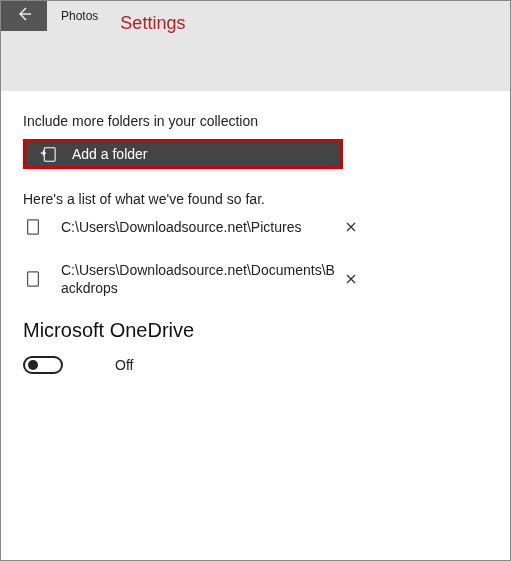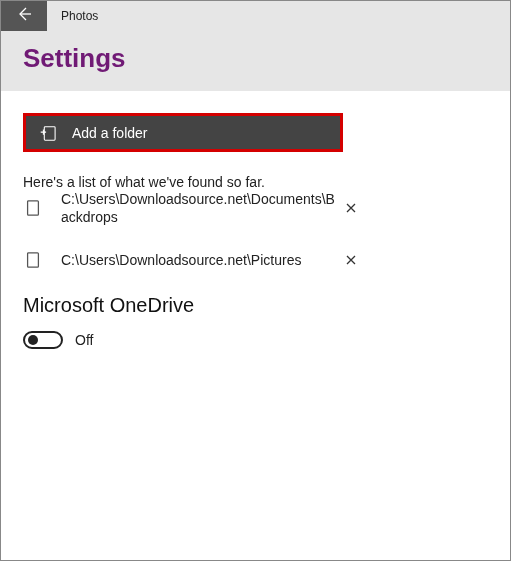--- a/index.html
+++ b/index.html
@@ -8,21 +8,21 @@
     background: #fff;
     width: 511px;
     height: 561px;
     border: 1px solid #888;
     overflow: hidden;
   }
   .titlebar {
     background: #e6e6e6;
     height: 90px;
     display: flex;
-    flex-direction: column;
+    flex-direction: row;
   }
   .titlebar-top {
     display: flex;
     align-items: center;
     height: 30px;
   }
   .back-btn {
     width: 46px;
     height: 30px;
     background: #555;
@@ -31,64 +31,64 @@
     justify-content: center;
     color: #fff;
   }
   .back-btn svg { width: 16px; height: 16px; }
   .app-title {
     font-size: 12px;
     color: #222;
     margin-left: 14px;
   }
   .page-title {
-    font-size: 26px;
-    font-weight: 700;
-    color: #701a75;
+    font-size: 18px;
+    font-weight: 400;
+    color: #b91c1c;
     margin-left: 22px;
     margin-top: 12px;
   }
   .content {
     padding: 22px 22px 0 22px;
   }
   .section-heading {
     font-size: 20px;
     font-weight: 400;
     color: #111;
     margin-top: 16px;
     margin-bottom: 14px;
   }
   .subtext {
     font-size: 14px;
     color: #222;
     margin-bottom: 10px;
   }
   .add-folder-btn {
     width: 320px;
-    height: 39px;
+    height: 30px;
     background: #444;
     color: #fff;
     border: 3px solid #d40000;
     display: flex;
     align-items: center;
     padding-left: 12px;
     font-size: 14px;
     margin-bottom: 22px;
   }
   .add-folder-btn .add-icon {
     margin-right: 16px;
     display: flex;
     align-items: center;
     justify-content: center;
   }
   .add-folder-btn .add-icon svg { width: 18px; height: 18px; }
   .list-caption {
     font-size: 14px;
     color: #222;
-    margin-bottom: 0;
+    margin-bottom: 8px;
   }
   .folder-row {
     display: flex;
     align-items: center;
     width: 340px;
     margin-bottom: 22px;
   }
   .folder-icon {
     width: 20px;
     flex-shrink: 0;
@@ -111,20 +111,21 @@
     display: flex;
     align-items: center;
     justify-content: center;
     color: #333;
   }
   .remove-btn svg { width: 10px; height: 10px; }
   .toggle-row {
     display: flex;
     align-items: center;
     margin-top: 10px;
+    gap: 40px;
   }
   .toggle {
     width: 40px;
     height: 18px;
     border: 2px solid #222;
     border-radius: 10px;
     position: relative;
     display: inline-block;
   }
   .toggle .knob {
@@ -156,65 +157,66 @@
       </span>
     </div>
     <div class="app-title">Photos</div>
   </div>
   <div class="page-title">Settings</div>
 </div>
 
 <div class="content">
 
 
+  <div class="subtext">Include more folders in your collection</div>
 
   <div class="add-folder-btn">
     <span class="add-icon">
       <svg viewBox="0 0 20 20" fill="none" stroke="#fff" stroke-width="1.2">
         <rect x="7" y="3" width="12" height="15" rx="1"></rect>
         <path d="M3 9 L9 9 M6 6 L6 12"></path>
       </svg>
     </span>
     <span>Add a folder</span>
   </div>
 
   <div class="list-caption">Here's a list of what we've found so far.</div>
+
+  <div class="folder-row">
+    <span class="folder-icon">
+      <svg viewBox="0 0 16 20" fill="none" stroke="#555" stroke-width="1.4">
+        <rect x="2" y="2" width="12" height="16" rx="1"></rect>
+      </svg>
+    </span>
+    <div class="folder-path">C:\Users\Downloadsource.net\Pictures</div>
+    <div class="remove-btn">
+      <span>
+        <svg viewBox="0 0 10 10" stroke="#333" stroke-width="1.3">
+          <path d="M1 1 L9 9 M9 1 L1 9"></path>
+        </svg>
+      </span>
+    </div>
+  </div>
 
   <div class="folder-row">
     <span class="folder-icon">
       <svg viewBox="0 0 16 20" fill="none" stroke="#555" stroke-width="1.4">
         <rect x="2" y="2" width="12" height="16" rx="1"></rect>
       </svg>
     </span>
     <div class="folder-path">C:\Users\Downloadsource.net\Documents\Backdrops</div>
     <div class="remove-btn">
       <span>
         <svg viewBox="0 0 10 10" stroke="#333" stroke-width="1.3">
           <path d="M1 1 L9 9 M9 1 L1 9"></path>
         </svg>
       </span>
     </div>
   </div>
 
-  <div class="folder-row">
-    <span class="folder-icon">
-      <svg viewBox="0 0 16 20" fill="none" stroke="#555" stroke-width="1.4">
-        <rect x="2" y="2" width="12" height="16" rx="1"></rect>
-      </svg>
-    </span>
-    <div class="folder-path">C:\Users\Downloadsource.net\Pictures</div>
-    <div class="remove-btn">
-      <span>
-        <svg viewBox="0 0 10 10" stroke="#333" stroke-width="1.3">
-          <path d="M1 1 L9 9 M9 1 L1 9"></path>
-        </svg>
-      </span>
-    </div>
-  </div>
-
   <div class="section-heading" style="">Microsoft OneDrive</div>
 
 
   <div class="toggle-row">
     <span class="toggle">
       <span class="knob"></span>
     </span>
     <span class="toggle-label">Off</span>
   </div>
 

